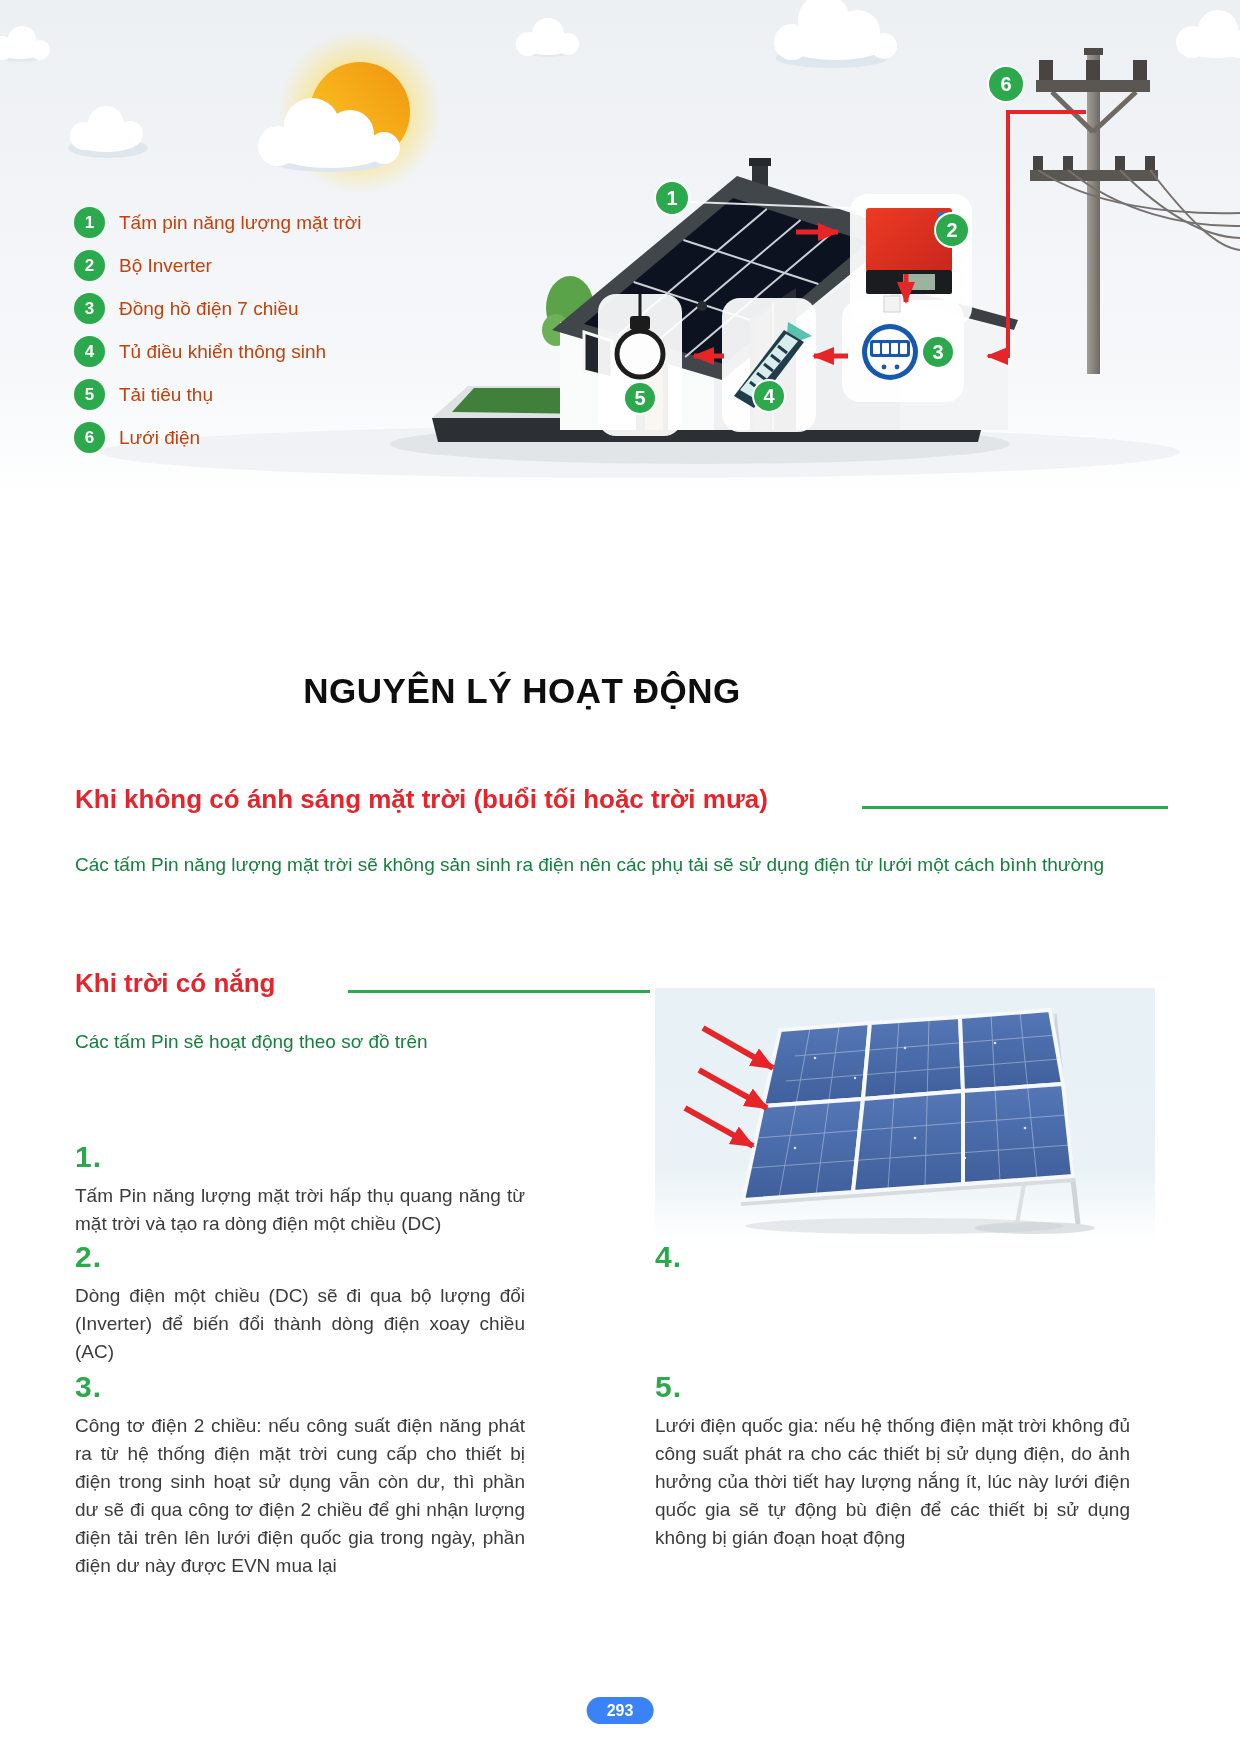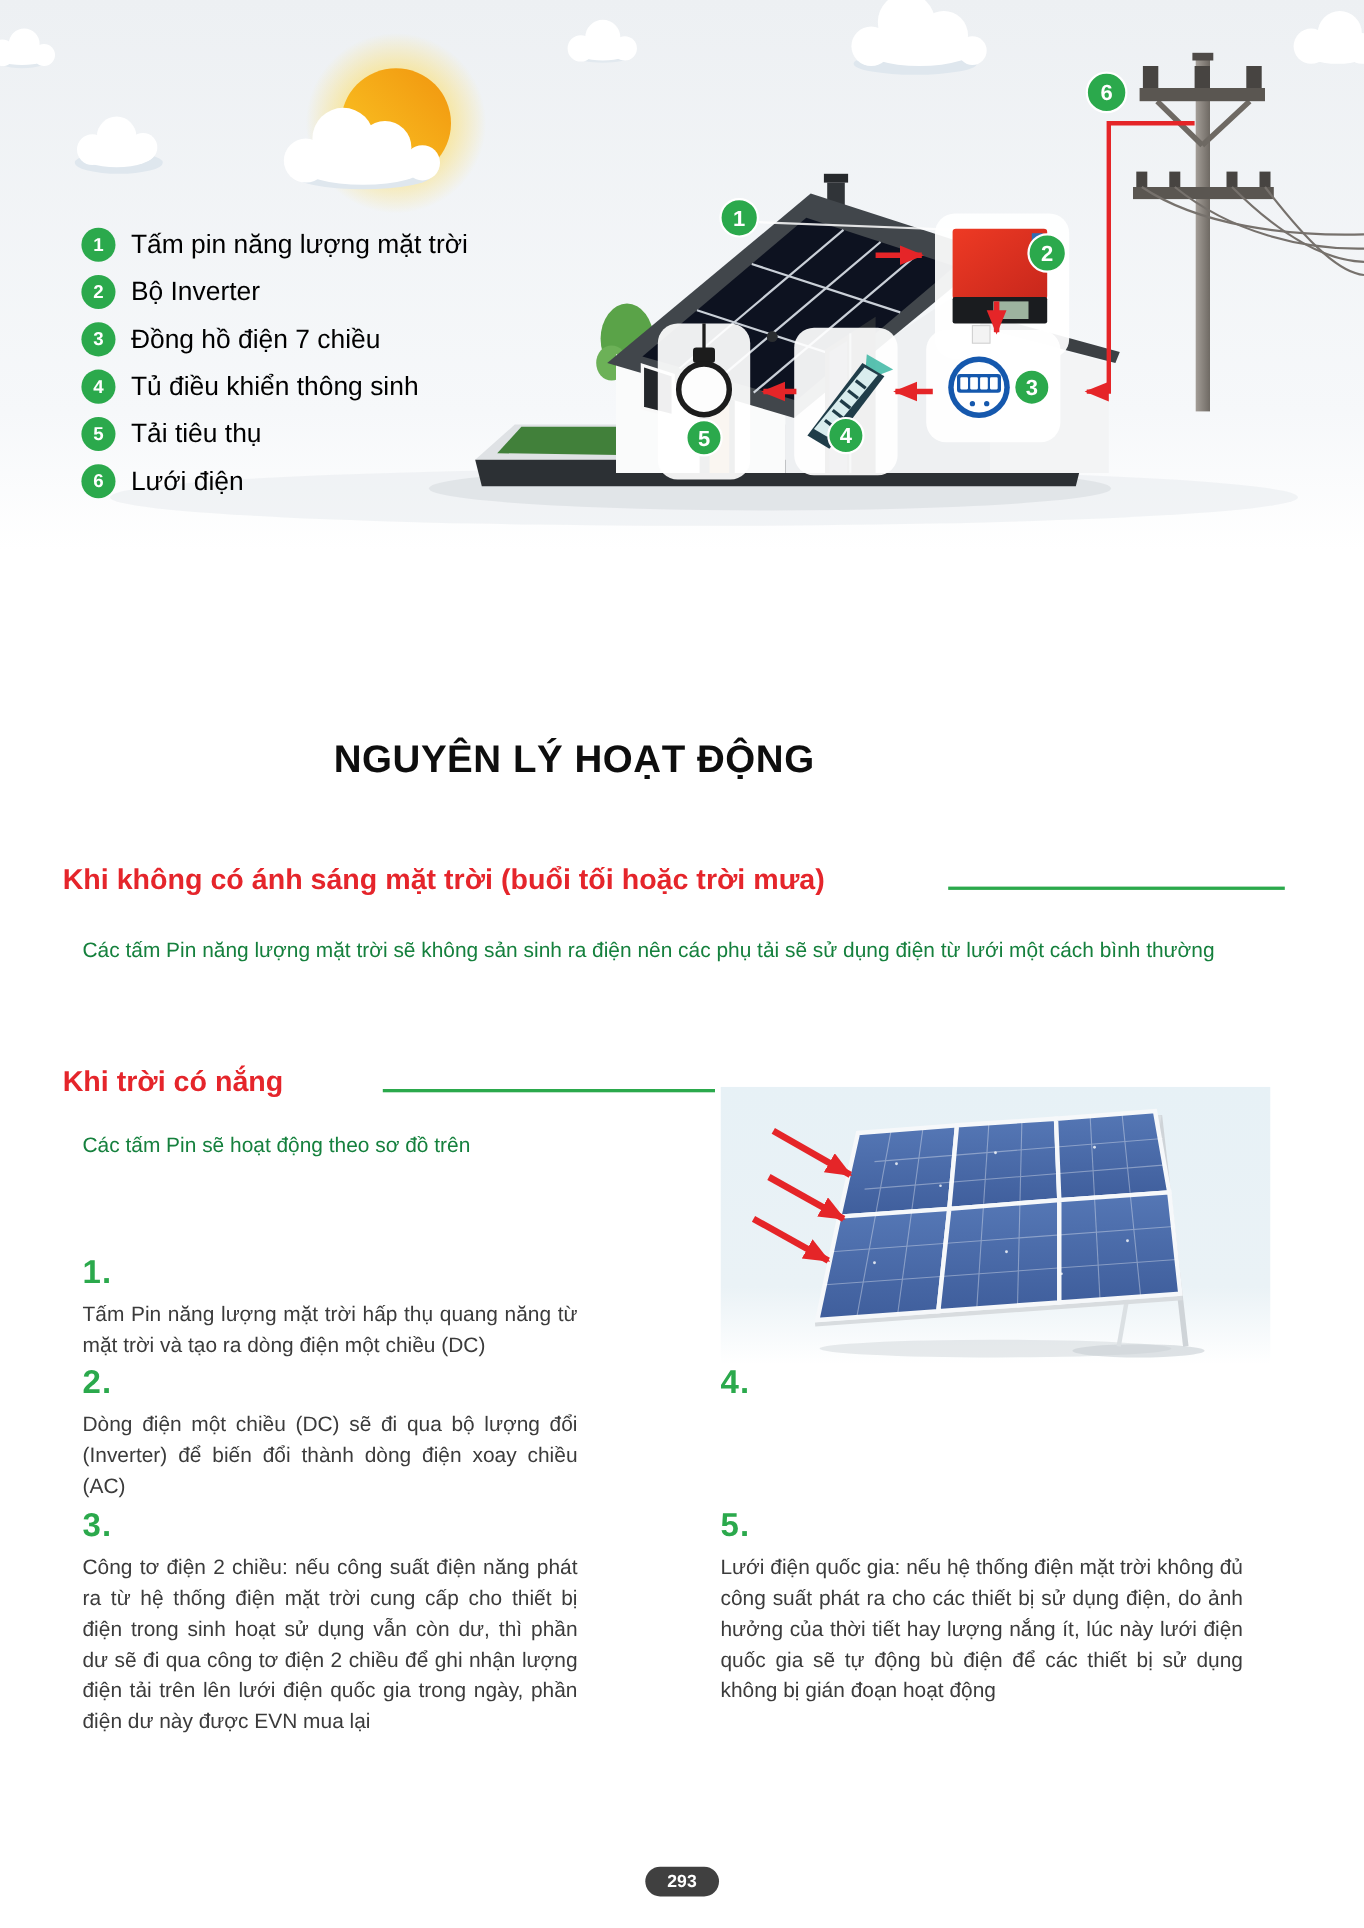--- a/index.html
+++ b/index.html
@@ -10,46 +10,46 @@
   
   .hero-svg{position:absolute;left:0;top:0;width:1240px;height:500px;}
   
   .legend{position:absolute;left:74px;top:207px;}
   .lg-row{display:flex;align-items:center;gap:14px;height:31px;margin-bottom:12px;}
   .lg-dot{
     width:31px;height:31px;border-radius:50%;background:#2ba94c;color:#fff;
     display:flex;align-items:center;justify-content:center;
     font-size:17px;font-weight:bold;flex:0 0 31px;
   }
-  .lg-label{font-size:24px;color:#000000;}
+  .lg-label{font-size:19px;color:#c2410c;}
   
   .main-title{
     position:absolute;left:0;top:648px;width:1044px;text-align:center;
     font-size:35px;font-weight:900;color:#0e0e0e;letter-spacing:.5px;
   }
   .sec-heading{
-    position:absolute;left:57px;font-size:26px;font-weight:bold;color:#e5252b;white-space:nowrap;
+    position:absolute;left:75px;font-size:26px;font-weight:bold;color:#e5252b;white-space:nowrap;
   }
   .green-line{position:absolute;height:3px;background:#2ba94c;}
   .para{
     position:absolute;left:75px;width:1092px;font-size:19px;line-height:31px;
     color:#15803d;text-align:justify;
   }
   
   .step{position:absolute;}
   .step-num{font-size:30px;line-height:34px;font-weight:900;color:#2ba94c;margin-bottom:8px;letter-spacing:1px;}
   .step-text{font-size:19px;line-height:28px;color:#3b3b3b;text-align:justify;}
   .col-l{left:75px;width:450px;}
   .col-r{left:655px;width:475px;}
   
   .panel-box{position:absolute;left:655px;top:988px;width:500px;height:252px;}
   
   .page-badge{
     position:absolute;left:50%;top:1697px;transform:translateX(-50%);
-    background:#404040;color:#ffffff;font-size:16px;font-weight:bold;
+    background:#3b82f6;color:#ffffff;font-size:16px;font-weight:bold;
     padding:4px 20px;border-radius:14px;line-height:19px;
   }
   .mnum{font:bold 20px "Liberation Sans","DejaVu Sans",sans-serif;fill:#ffffff;}
 </style>
 </head>
 <body>
 
 <div class="page">
 
   <svg class="hero-svg" viewBox="0 0 1240 500">

